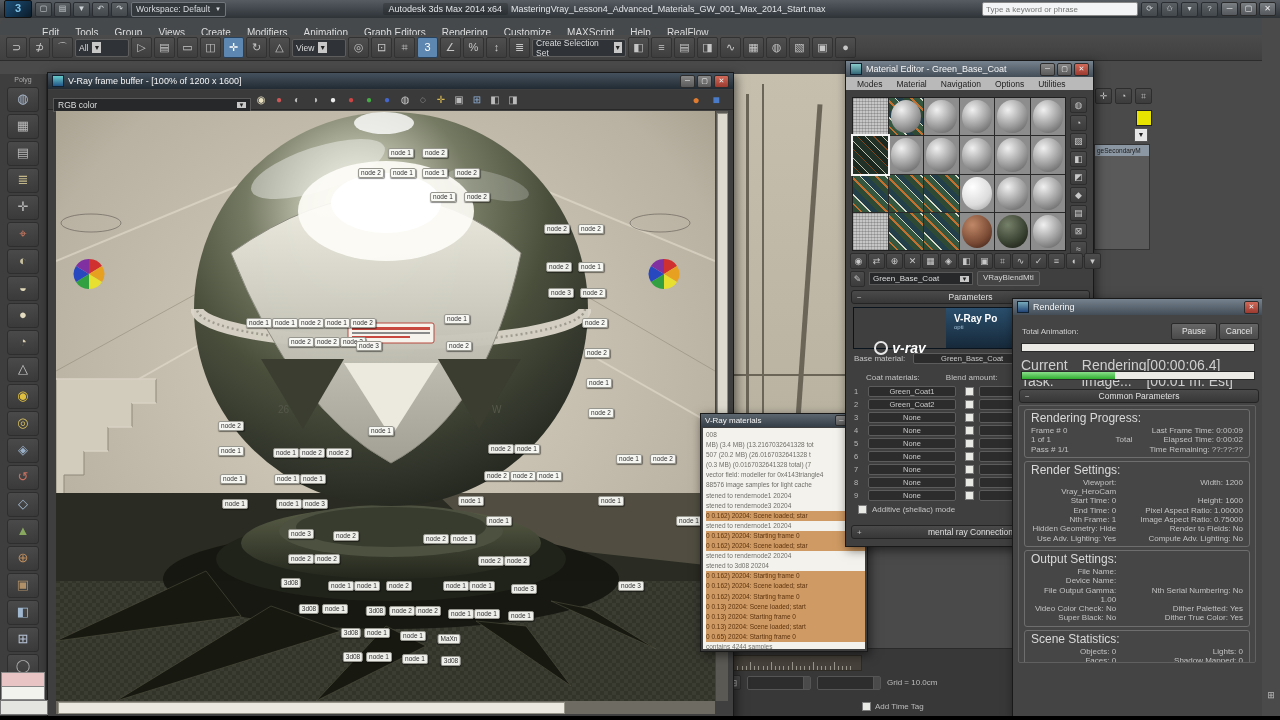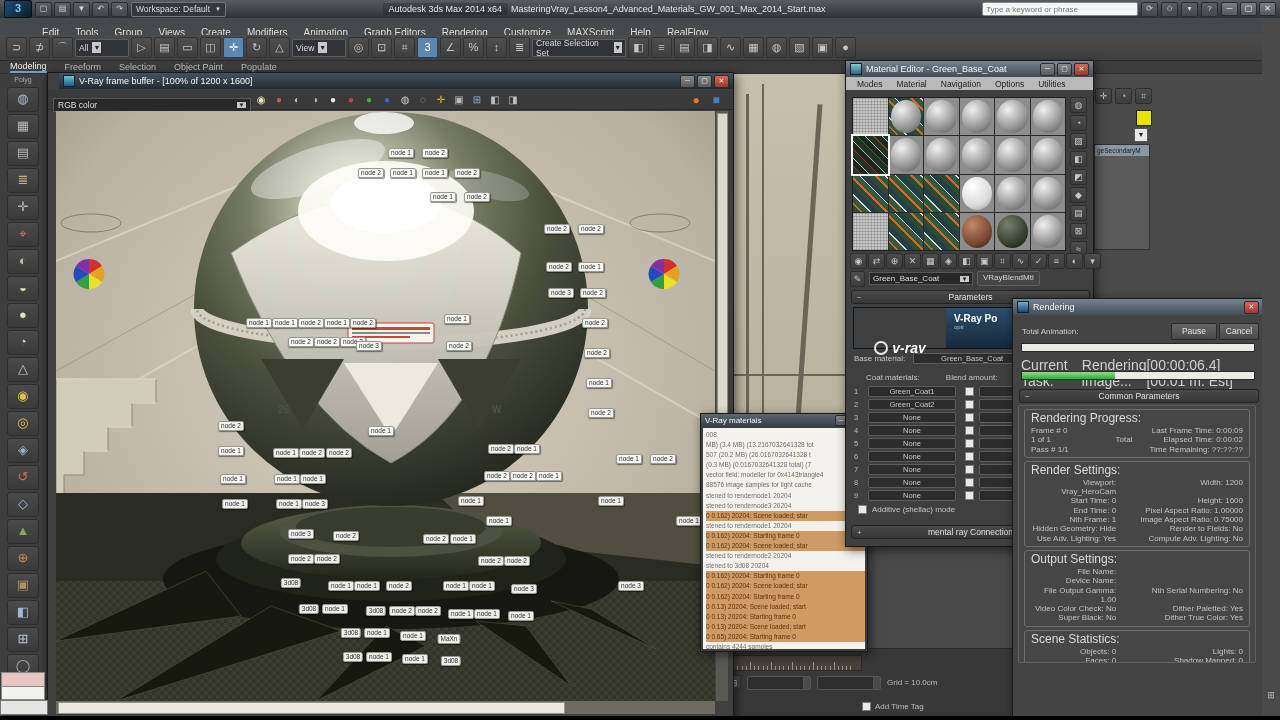--- a/index.html
+++ b/index.html
@@ -209,27 +209,20 @@
       <div class="tb-icon">≡</div>
       <div class="tb-icon">▤</div>
       <div class="tb-icon">◨</div>
       <div class="tb-icon">∿</div>
       <div class="tb-icon">▦</div>
       <div class="tb-icon">◍</div>
       <div class="tb-icon">▧</div>
       <div class="tb-icon">▣</div>
       <div class="tb-icon">●</div>
     </div>
-  <div class="a ribtabs" id="ribtabs">
-      <div class="ribtab active">Modeling</div>
-      <div class="ribtab">Freeform</div>
-      <div class="ribtab">Selection</div>
-      <div class="ribtab">Object Paint</div>
-      <div class="ribtab">Populate</div>
-    </div>
 
   <div class="a lstrip">
     <div class="lbl">Polyg</div>
     <div id="lstripicons">
         <div class="ls-icon" style="color: rgb(174, 188, 208);">◍</div>
         <div class="ls-icon" style="color: rgb(184, 184, 184);">▦</div>
         <div class="ls-icon" style="color: rgb(184, 184, 184);">▤</div>
         <div class="ls-icon" style="color: rgb(196, 184, 138);">≣</div>
         <div class="ls-icon" style="color: rgb(184, 184, 184);">✛</div>
         <div class="ls-icon" style="color: rgb(200, 120, 96);">⌖</div>
@@ -315,21 +308,21 @@
       <div class="mi16">⌗</div>
     </div>
     <div style="position:absolute;left:44px;top:36px;width:14px;height:14px;background:#e8e400;border:1px solid #222;"></div>
     <div style="position:absolute;left:42px;top:54px;width:12px;height:12px;background:#e8e8e8;border:1px solid #555;color:#222;font-size:7px;text-align:center;line-height:11px;">▼</div>
   </div>
   <div class="cpanel-list">
     <div class="stackitem">geSecondaryM</div>
   </div>
 
   <div class="win" style="left:47px;top:72px;width:685px;height:646px;z-index:10;">
-    <div class="win-title" style="background:linear-gradient(#45525e,#222b33);margin-left:11px;">
+    <div class="win-title" style="background:linear-gradient(#45525e,#222b33);">
       <div class="win-ico"></div>
       <span>V-Ray frame buffer - [100% of 1200 x 1600]</span>
       <div class="win-btns">
         <div class="wbtn2">─</div>
         <div class="wbtn2">▢</div>
         <div class="wbtn2 close">✕</div>
       </div>
     </div>
     <div class="fb-toolbar">
       <div class="fb-dd">

